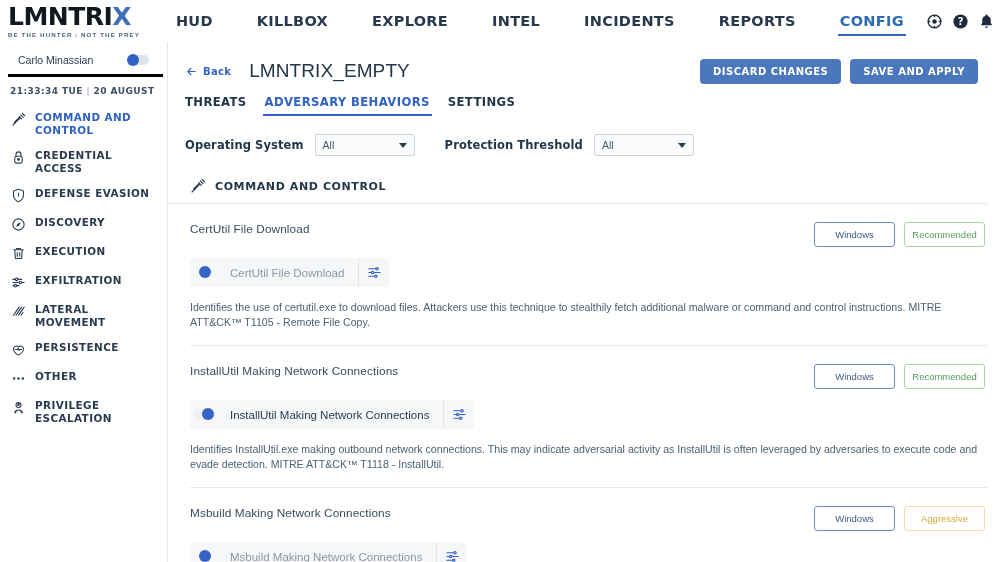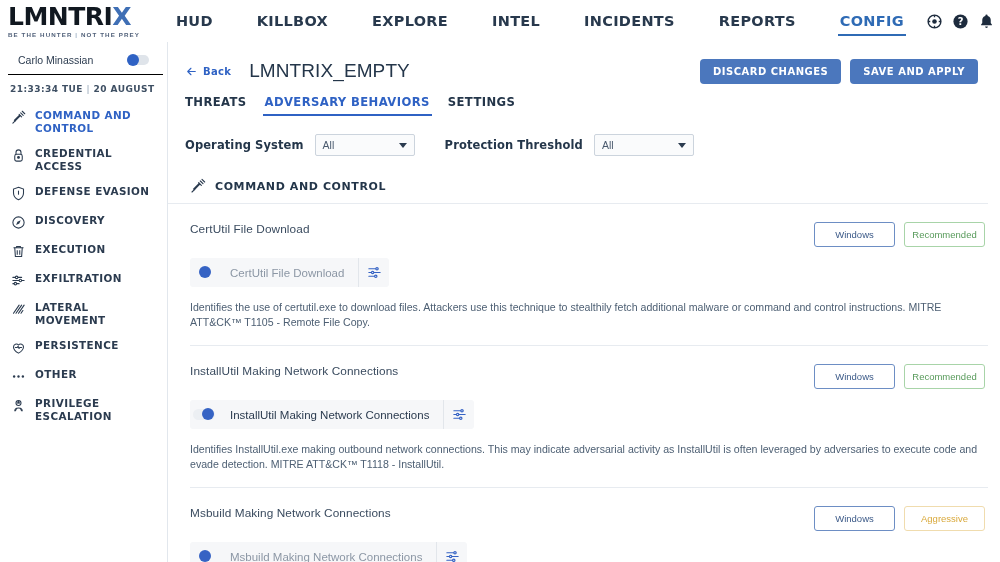--- a/index.html
+++ b/index.html
@@ -58,21 +58,21 @@
 
   
   .sidebar {
     position: absolute; top: 42px; left: 0; width: 168px; height: 520px;
     background: #fff; border-right: 1px solid #e2e7ed;
     padding-top: 8px;
   }
   .user-row {
     display: flex; align-items: center; justify-content: space-between;
     padding: 4px 14px 8px 10px;
-    border-bottom: 1px solid #000000; margin: 0 4px 0 8px;
+    border-bottom: 3px solid #000000; margin: 0 4px 0 8px;
   }
   .user-name { font-size: 10.5px; color: #2b3b4f; font-weight: 400; }
   .user-toggle {
     width: 22px; height: 10px; border-radius: 5px; background: #dfe4ea;
     position: relative; cursor: pointer;
   }
   .user-toggle::after {
     content: ""; position: absolute; left: 0; top: -1px;
     width: 12px; height: 12px; border-radius: 50%; background: #2f62c4;
   }

